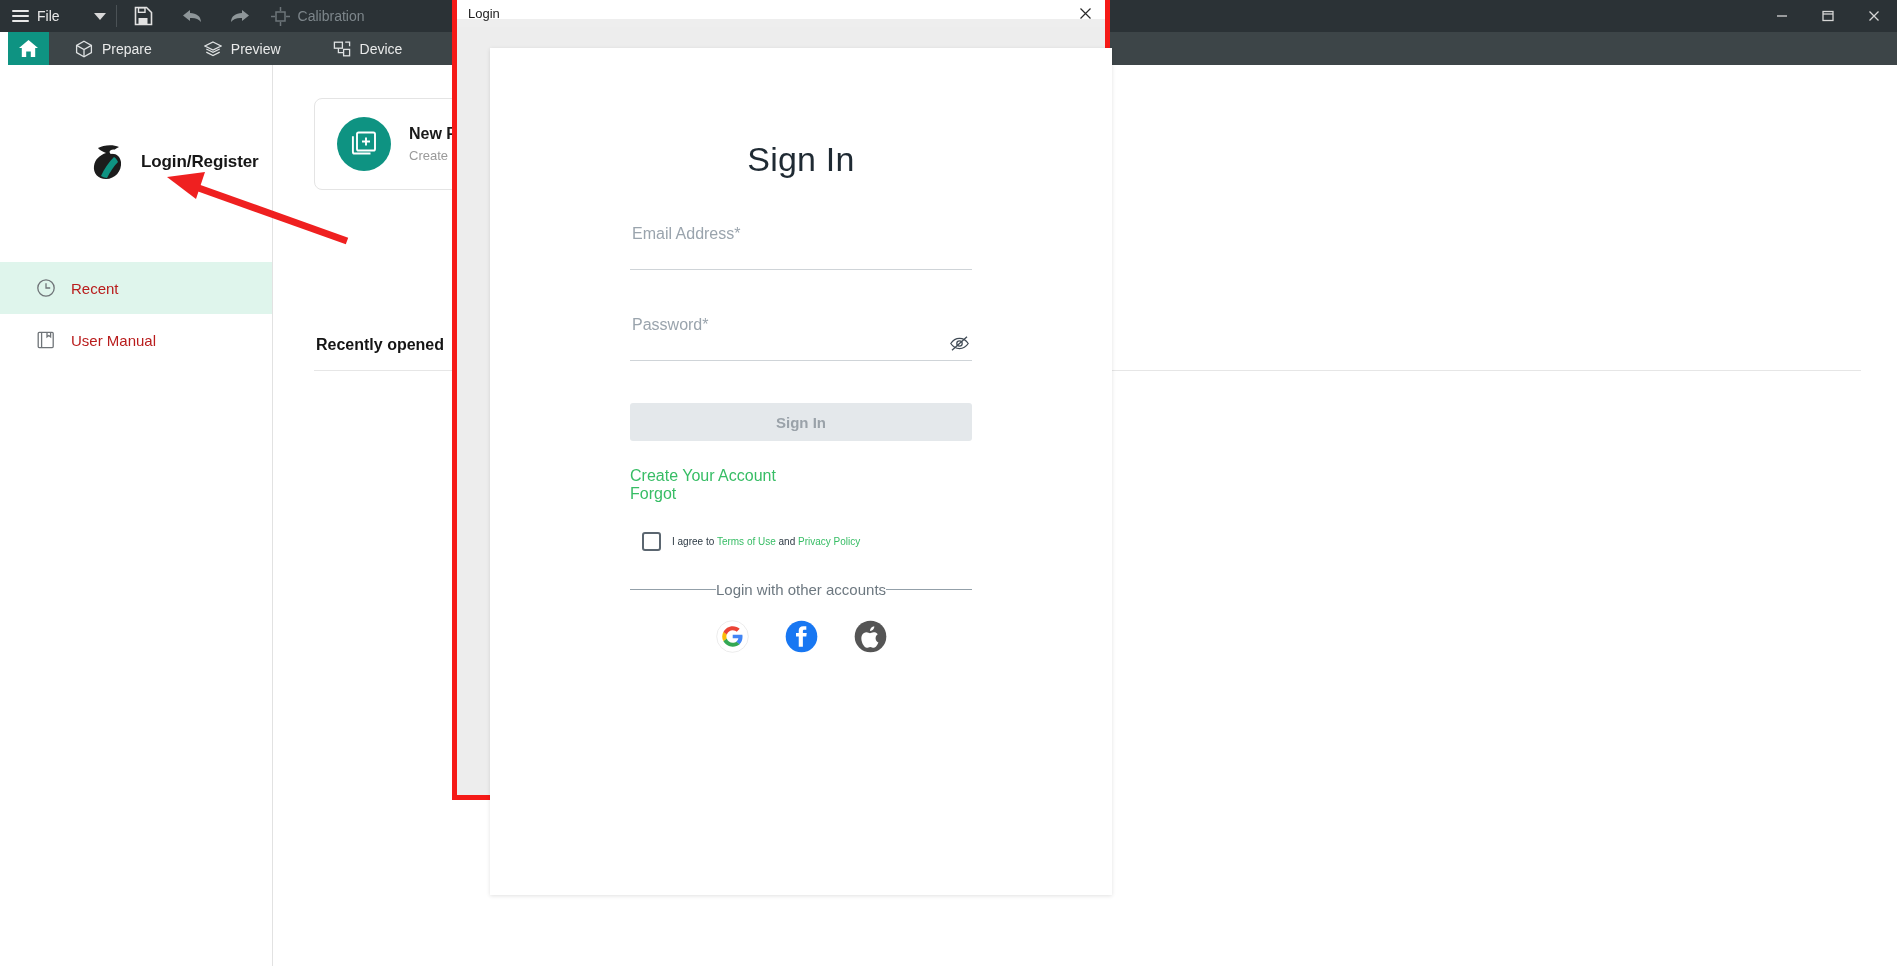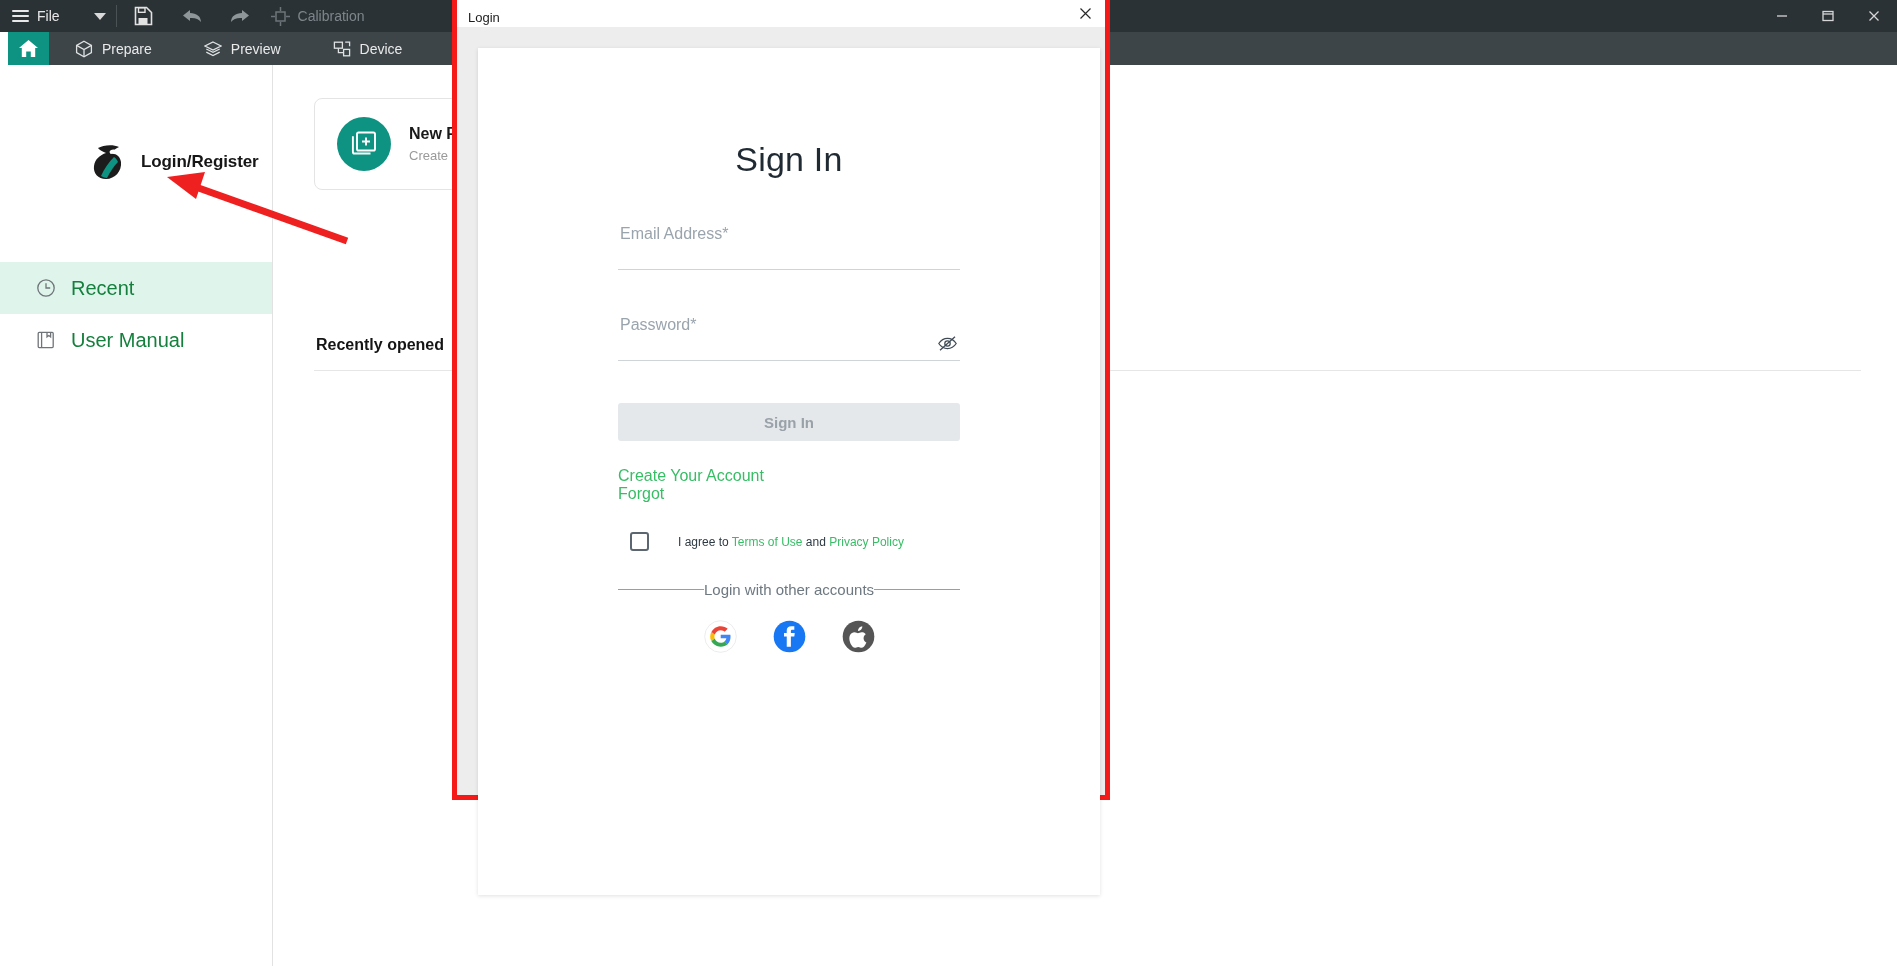--- a/index.html
+++ b/index.html
@@ -61,21 +61,21 @@
     display: flex; align-items: center; gap: 14px;
     padding: 78px 0 0 55px;
     margin-left: 36px;
   }
   .brand-logo { width: 36px; height: 38px; }
   .brand-label { font-size: 17px; font-weight: bold; color: #161616; letter-spacing: -0.1px; }
 
   .side-list { margin-top: 81px; }
   .side-item {
     height: 52px; display: flex; align-items: center; gap: 15px; padding-left: 36px;
-    font-size: 20px; color: #15803d;
+    font-size: 15px; color: #b91c1c;
   }
   .side-item.active { background: #dff5ec; }
 
   
   .content { position: absolute; top: 65px; left: 274px; right: 0; bottom: 0; background: #fff; }
   .card {
     position: absolute; left: 40px; top: 33px; width: 345px; height: 92px;
     border: 1px solid #e4e4e4; border-radius: 8px; background: #fff;
     display: flex; align-items: center; gap: 18px; padding-left: 22px;
   }
@@ -95,31 +95,31 @@
 
   
   .annot { position: absolute; inset: 0; pointer-events: none; }
 
   
   .modal {
     position: absolute; left: 452px; top: -6px; width: 658px; height: 806px;
     border: 5px solid #f51a17; background: #eeeeee;
   }
   .modal-titlebar {
-    height: 28px; background: #ffffff; display: flex; align-items: center;
+    height: 20px; background: #ffffff; display: flex; align-items: center;
     padding: 8px 0 0 11px; position: relative;
   }
   .modal-title { font-size: 13px; color: #1d1d1d; }
   .modal-close {
     position: absolute; right: 4px; top: 0; width: 32px; height: 28px;
     display: flex; align-items: center; justify-content: center;
   }
   .modal-body { position: absolute; left: 0; right: 0; top: 28px; bottom: 0; background: #ededed; }
   .login-card {
-    position: absolute; left: 21px; top: 21px; width: 622px; height: 847px;
+    position: absolute; left: 33px; top: 21px; width: 622px; height: 847px;
     background: #ffffff; box-shadow: 0 1px 4px rgba(0,0,0,0.12);
   }
 
   .signin-title {
     text-align: center; font-size: 34px; color: #1f2a33; font-weight: 400;
     padding-top: 92px; letter-spacing: 0.2px;
   }
 
   .form { width: 342px; margin: 0 auto; }
   .field { position: relative; margin-top: 46px; }
@@ -140,22 +140,22 @@
     display: flex; align-items: center; justify-content: center;
     font-family: "Liberation Sans", sans-serif;
   }
 
   .links-row {
     width: 342px; margin: 26px auto 0; display: flex; justify-content: space-between;
     font-size: 16px; color: #37bd65; flex-direction: column;
   }
 
   .agree-row {
-    width: 342px; margin: 29px auto 0; display: flex; align-items: center; gap: 29px;
-    font-size: 12px; color: #2d3a44; padding-left: 12px;
+    width: 342px; margin: 29px auto 0; display: flex; align-items: center; gap: 11px;
+    font-size: 10px; color: #2d3a44; padding-left: 12px;
   }
   .cbox {
     width: 19px; height: 19px; border: 2px solid #5b6670; border-radius: 3px;
     flex: 0 0 auto; background: #fff;
   }
   .agree-row a { color: #37bd65; text-decoration: none; }
 
   .divider-row {
     width: 342px; margin: 30px auto 0; display: flex; align-items: center; 
   }

